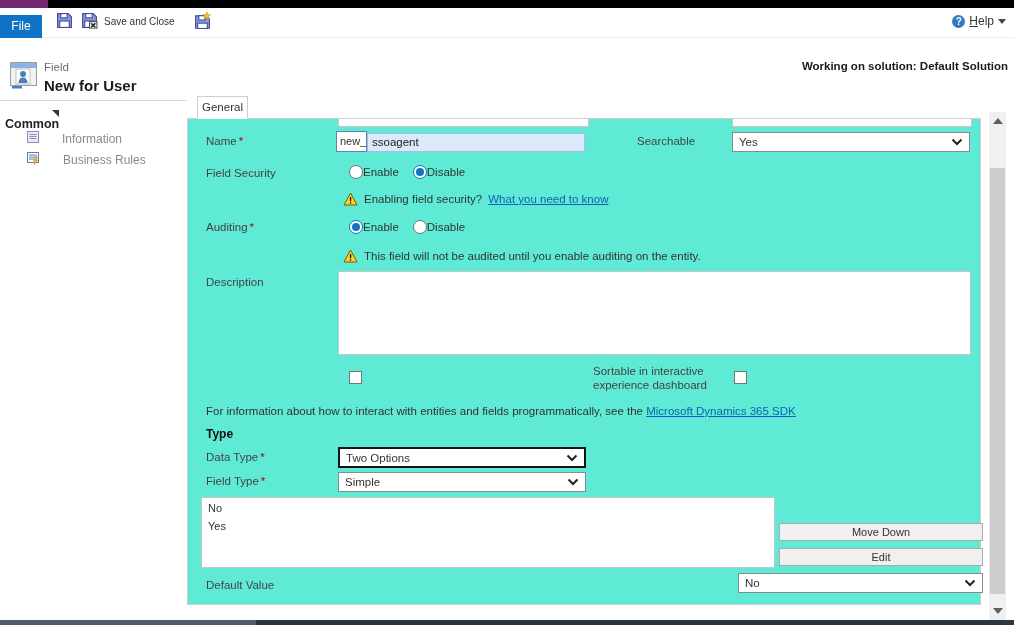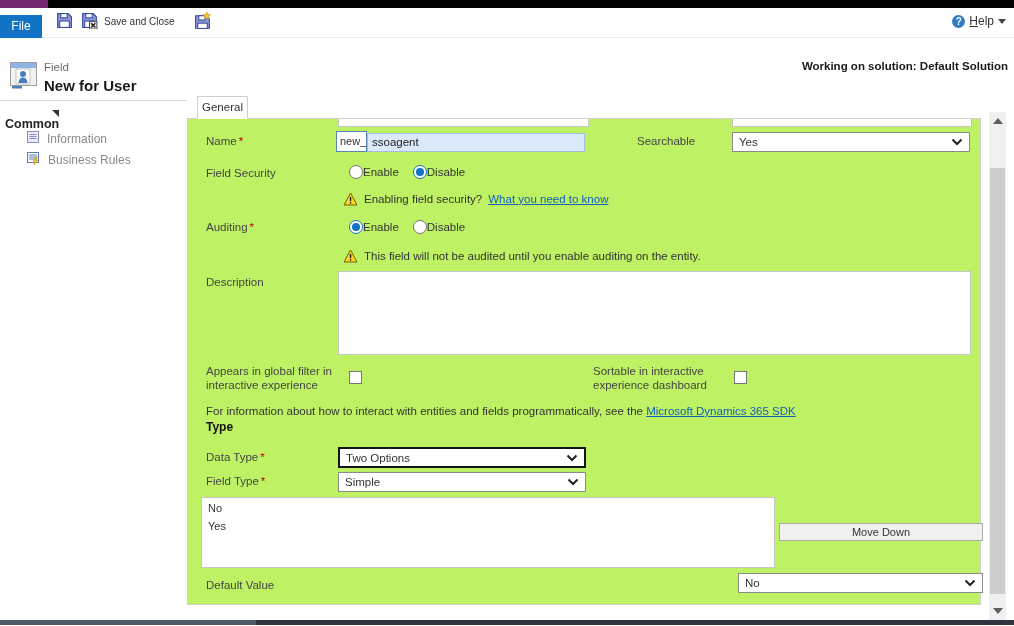--- a/index.html
+++ b/index.html
@@ -28,25 +28,25 @@
   .hdr-icon { position:absolute; left:9px; top:60px; }
   .hdr-kicker { position:absolute; left:44px; top:61px; font-size:11.5px; color:#6b6b6b; }
   .hdr-title { position:absolute; left:44px; top:77px; font-size:15px; font-weight:bold; color:#1a1a1a; }
   .working-on { position:absolute; right:6px; top:60px; font-size:11.5px; font-weight:bold; color:#1a1a1a; }
   .hdr-line { position:absolute; left:0; top:100px; width:187px; height:1px; background:#d9d9d9; }
 
   
   .side-group { position:absolute; left:5px; top:110px; display:flex; align-items:flex-end; cursor:pointer;flex-direction:column; }
   .tri { width:0; height:0; border-top:7px solid #333; border-left:7px solid transparent; }
   .side-group span { font-size:12.5px; font-weight:bold; color:#222; }
-  .side-item { position:absolute; left:26px; display:flex; align-items:center; gap:7px; cursor:pointer; }
+  .side-item { position:absolute; left:26px; display:flex; align-items:center; gap:22px; cursor:pointer; }
   .side-item span.txt { font-size:12px; color:#8a8a8a; }
 
   
-  .formbox { position:absolute; left:187px; top:118px; width:794px; height:487px; border:1px solid #cfcfcf; background:#bef264; }
+  .formbox { position:absolute; left:187px; top:118px; width:794px; height:487px; border:1px solid #cfcfcf; background:#5eead4; }
   .gen-tab { position:absolute; left:197px; top:96px; width:51px; height:23px; background:#fff; z-index:2;
              border:1px solid #cfcfcf; border-bottom:1px solid #fff; font-size:11.5px; color:#333;
              text-align:center; line-height:21px; cursor:pointer; }
 
   .lbl { position:absolute; font-size:11.5px; color:#444; }
   .req { color:#b00000; margin-left:2px; }
   .sliver { position:absolute; border:1px solid #c6c6c6; border-top:none; background:#fff; height:8px; top:0; }
 
   .prefix-box { position:absolute; width:31px; height:21px; background:#fff; border:1px solid #5c83b4;
                 font-size:11px; color:#333; line-height:19px; padding-left:3px; z-index:2; }
@@ -222,30 +222,29 @@
           <path d="M7.5 1L14 13H1z" fill="#FFD42A" stroke="#6e6200"></path>
           <rect x="6.9" y="5" width="1.3" height="4.2" fill="#111"></rect>
           <rect x="6.9" y="10.2" width="1.3" height="1.4" fill="#111"></rect>
         </svg>
       <span>This field will not be audited until you enable auditing on the entity.</span>
     </div>
 
     <div class="lbl" style="left:18px; top:157px;">Description</div>
     <div class="textarea" style="left:150px; top:152px; width:633px; height:84px;"></div>
 
-    <div class="wrap-lbl" style="left:18px; top:245px; width:134px;">Appears in global filter in interactive experience</div>
     <div class="checkbox" style="left:161px; top:252px;"></div>
     <div class="wrap-lbl" style="left:405px; top:245px; width:126px;">Sortable in interactive experience dashboard</div>
     <div class="checkbox" style="left:546px; top:252px;"></div>
 
     <div class="sdk-line" style="left:18px; top:286px;">
       <span>For information about how to interact with entities and fields programmatically, see the </span><span class="link">Microsoft Dynamics 365 SDK</span>
     </div>
 
-    <div class="section-h" style="left:18px; top:301px;">Type</div>
+    <div class="section-h" style="left:18px; top:308px;">Type</div>
 
     <div class="lbl" style="left:18px; top:332px;"><span>Data Type</span><span class="req">*</span></div>
     <div class="select focused" style="left:150px; top:328px; width:248px;">
       <span>Two Options</span>
       <svg width="12" height="8" viewBox="0 0 12 8">
           <path d="M1.5 1.5L6 6l4.5-4.5" fill="none" stroke="#222" stroke-width="2"></path>
         </svg>
     </div>
 
     <div class="lbl" style="left:18px; top:356px;"><span>Field Type</span><span class="req">*</span></div>
@@ -254,20 +253,21 @@
       <svg width="12" height="8" viewBox="0 0 12 8">
           <path d="M1.5 1.5L6 6l4.5-4.5" fill="none" stroke="#222" stroke-width="2"></path>
         </svg>
     </div>
 
     <div class="listbox" style="left:13px; top:378px; width:574px; height:71px;">
       <div class="opt">No</div>
       <div class="opt">Yes</div>
     </div>
     <div class="btn" style="left:591px; top:404px;">Move Down</div>
+    <div class="btn" style="left:591px; top:429px;">Edit</div>
 
     <div class="lbl" style="left:18px; top:460px;">Default Value</div>
     <div class="select" style="left:550px; top:454px; width:245px;">
       <span>No</span>
       <svg width="12" height="8" viewBox="0 0 12 8">
           <path d="M1.5 1.5L6 6l4.5-4.5" fill="none" stroke="#222" stroke-width="2"></path>
         </svg>
     </div>
   </div>
 

